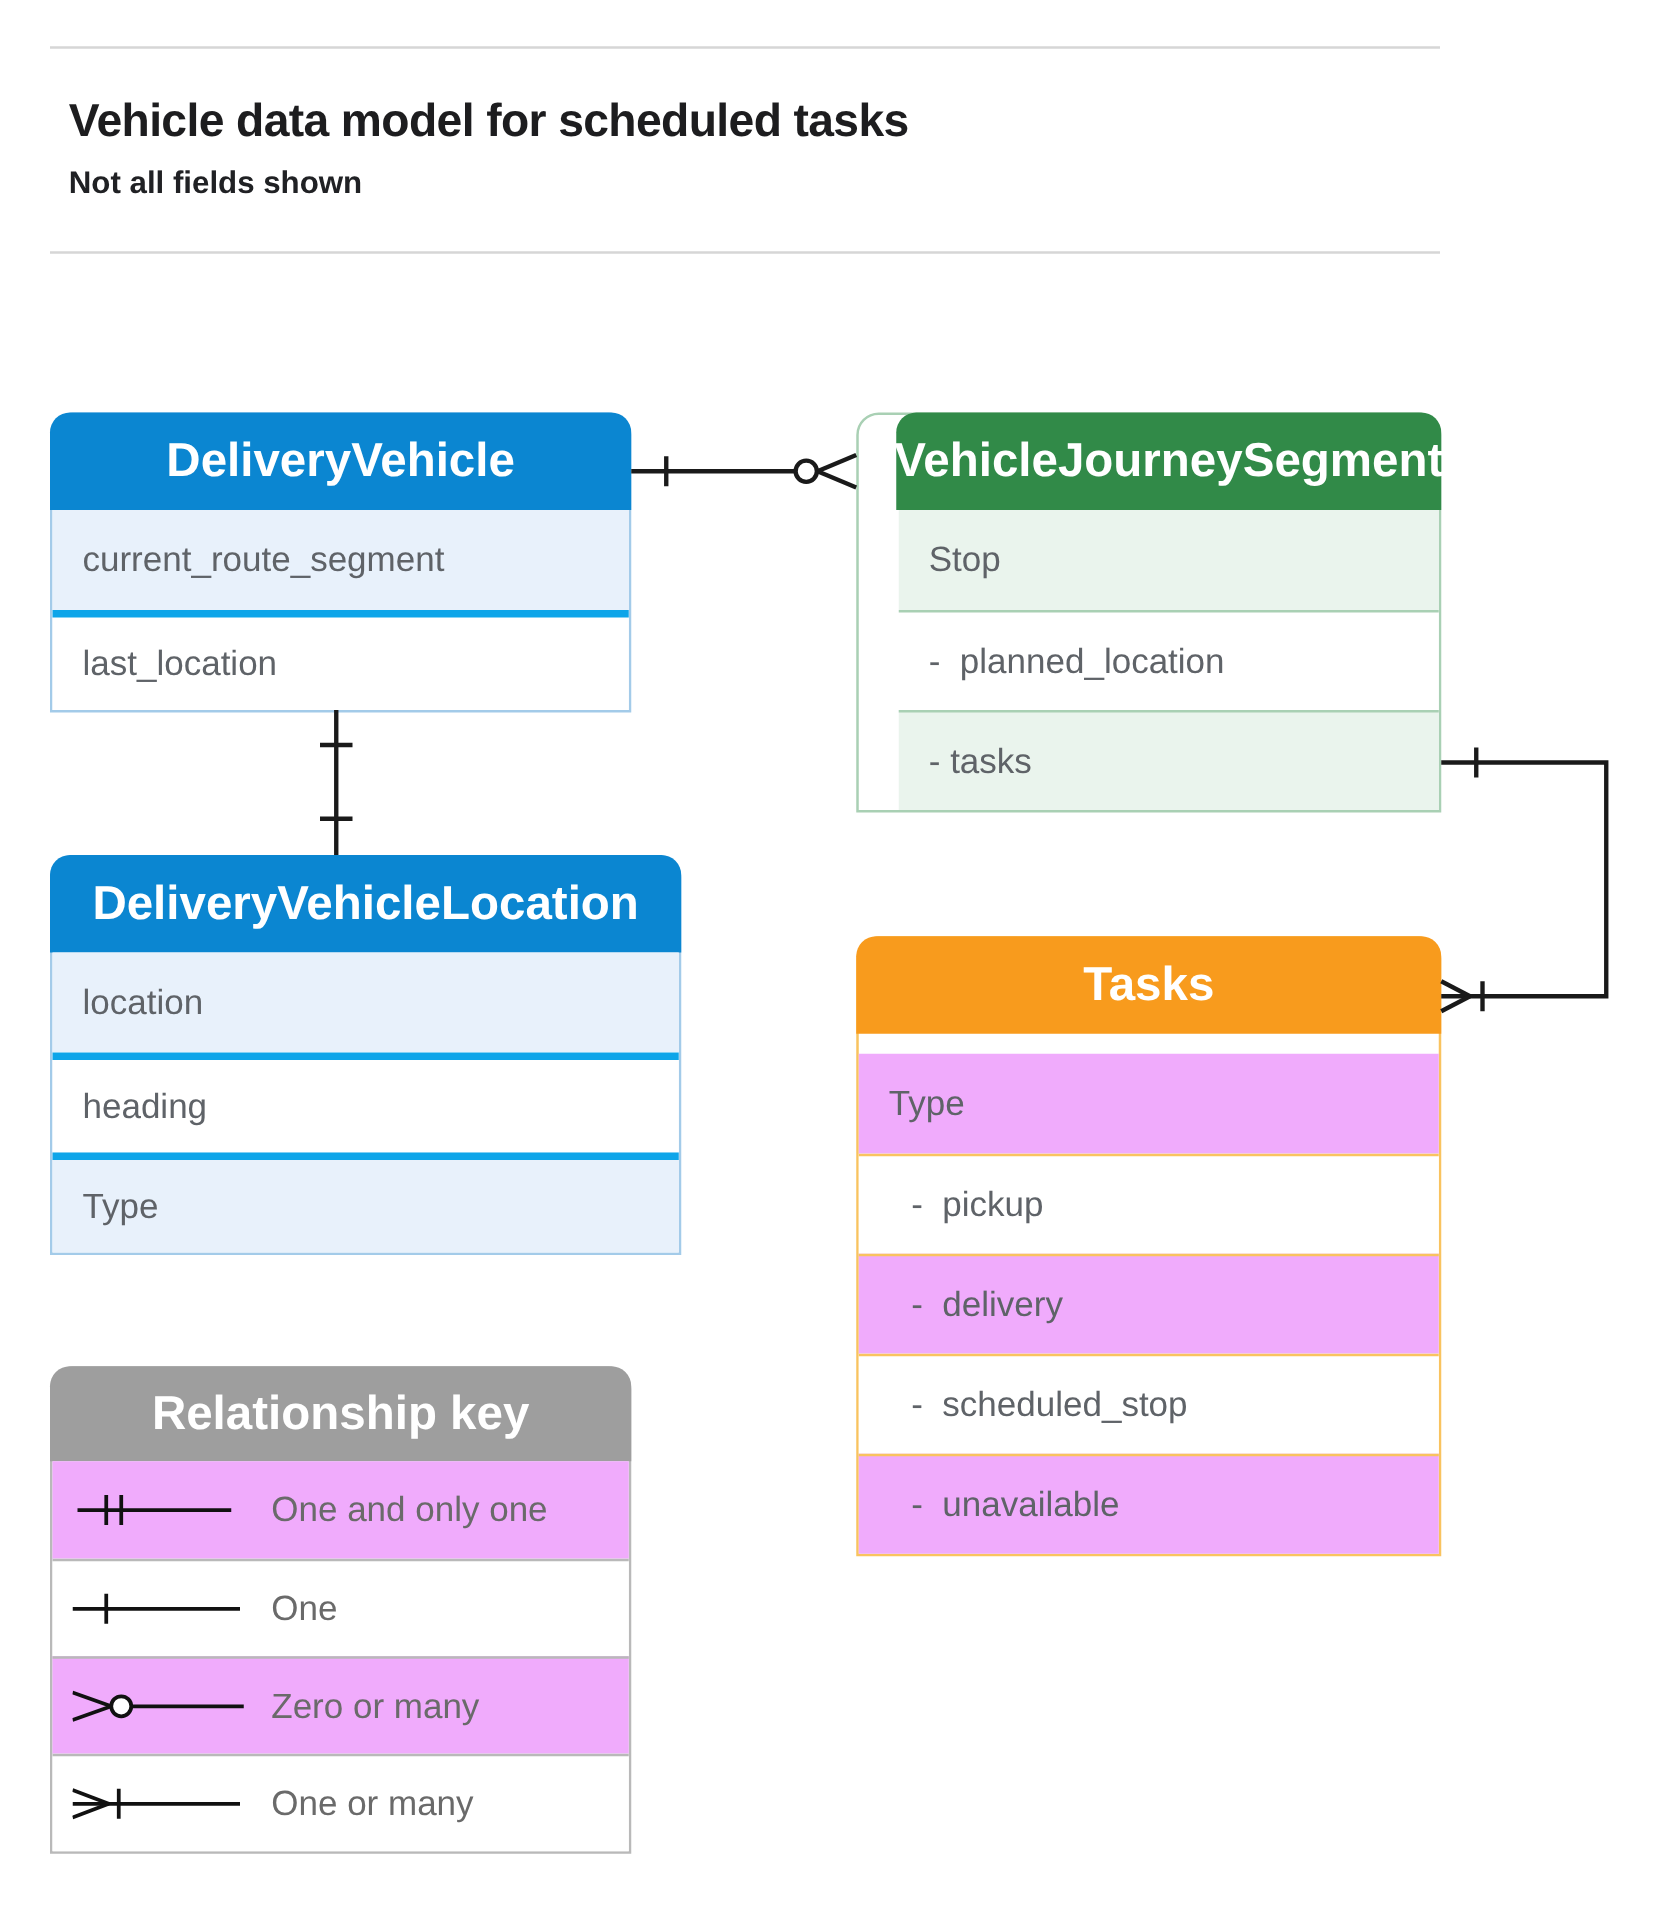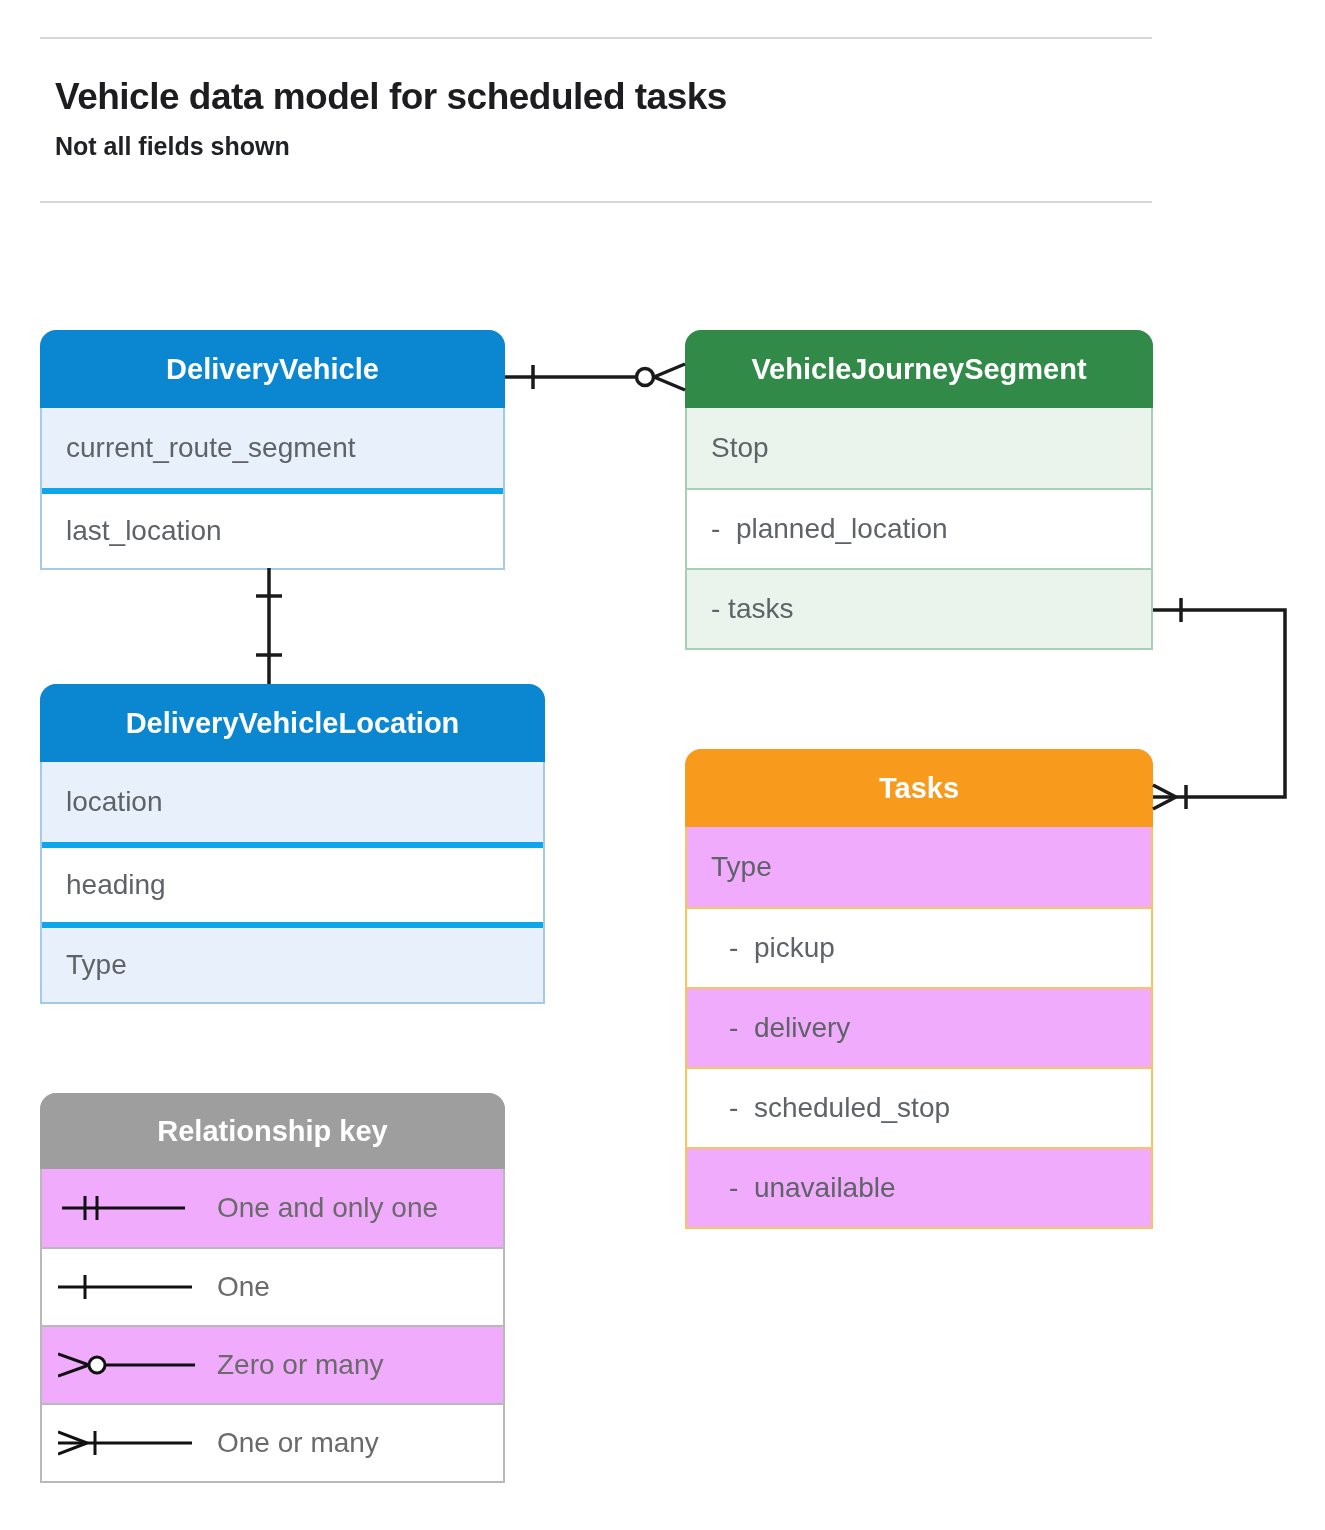--- a/index.html
+++ b/index.html
@@ -12,43 +12,43 @@
   .page-title {
     position:absolute; left:55px; top:76px; font-size:37px; font-weight:700;
     color:#1d1d1f; letter-spacing:-0.5px;
   }
   .page-subtitle {
     position:absolute; left:55px; top:132px; font-size:25px; font-weight:700; color:#202124;
   }
   .entity { position:absolute; border-radius:18px 18px 0 0; }
   .entity-header {
     height:78px; display:flex; align-items:center; justify-content:center;
-    border-radius:16px 16px 0 0; color:#ffffff; font-size:29px; font-weight:700;text-align:right;
+    border-radius:16px 16px 0 0; color:#ffffff; font-size:38px; font-weight:700;text-align:right;
   }
   .entity-row {
     height:80px; display:flex; align-items:center;
     padding-left:24px; font-size:28px; color:#5f6368; background:#ffffff;
     white-space:pre-wrap;
   }
   .entity-row.indent { padding-left:42px; }
   
   .blue { border:2px solid #a3cbe9; }
   .blue .entity-header { background:#0b86d1; margin:-2px -2px 0 -2px; }
   .blue .entity-row { border-top:6px solid #0ea5e9; }
   .blue .entity-row:nth-of-type(2) { border-top:none; }
   .blue .entity-row.tint { background:#e8f1fb; }
   
-  .green { border:2px solid #a9d0b4; }
+  .green { border:2px solid #a9d0b4;padding-left:32px; }
   .green .entity-header { background:#318a48; margin:-2px -2px 0 -2px; }
   .green .entity-row { border-top:2px solid #a9d0b4; }
   .green .entity-row:nth-of-type(2) { border-top:none; }
   .green .entity-row.tint { background:#eaf4ed; }
   
   .orange { border:2px solid #f9c35f; }
-  .orange .entity-header { background:#f89b1d; margin:-2px -2px 0 -2px; }
+  .orange .entity-header { background:#f89b1d; margin:-2px -2px 16px -2px; }
   .orange .entity-row { border-top:2px solid #f9c35f; }
   .orange .entity-row:nth-of-type(2) { border-top:none; }
   .orange .entity-row.tint { background:#f0abfc; }
   
   .key { border:2px solid #b9b9b9; }
   .key .entity-header { background:#9e9e9e; height:76px; margin:-2px -2px 0 -2px; }
   .key .entity-row { height:78px; border-top:2px solid #b9b9b9; position:relative; padding-left:175px; color:#6a6a6a; }
   .key .entity-row:nth-of-type(2) { border-top:none; }
   .key .entity-row.tint { background:#f0abfc; }
   .key-symbol { position:absolute; left:16px; top:50%; transform:translateY(-50%); }

